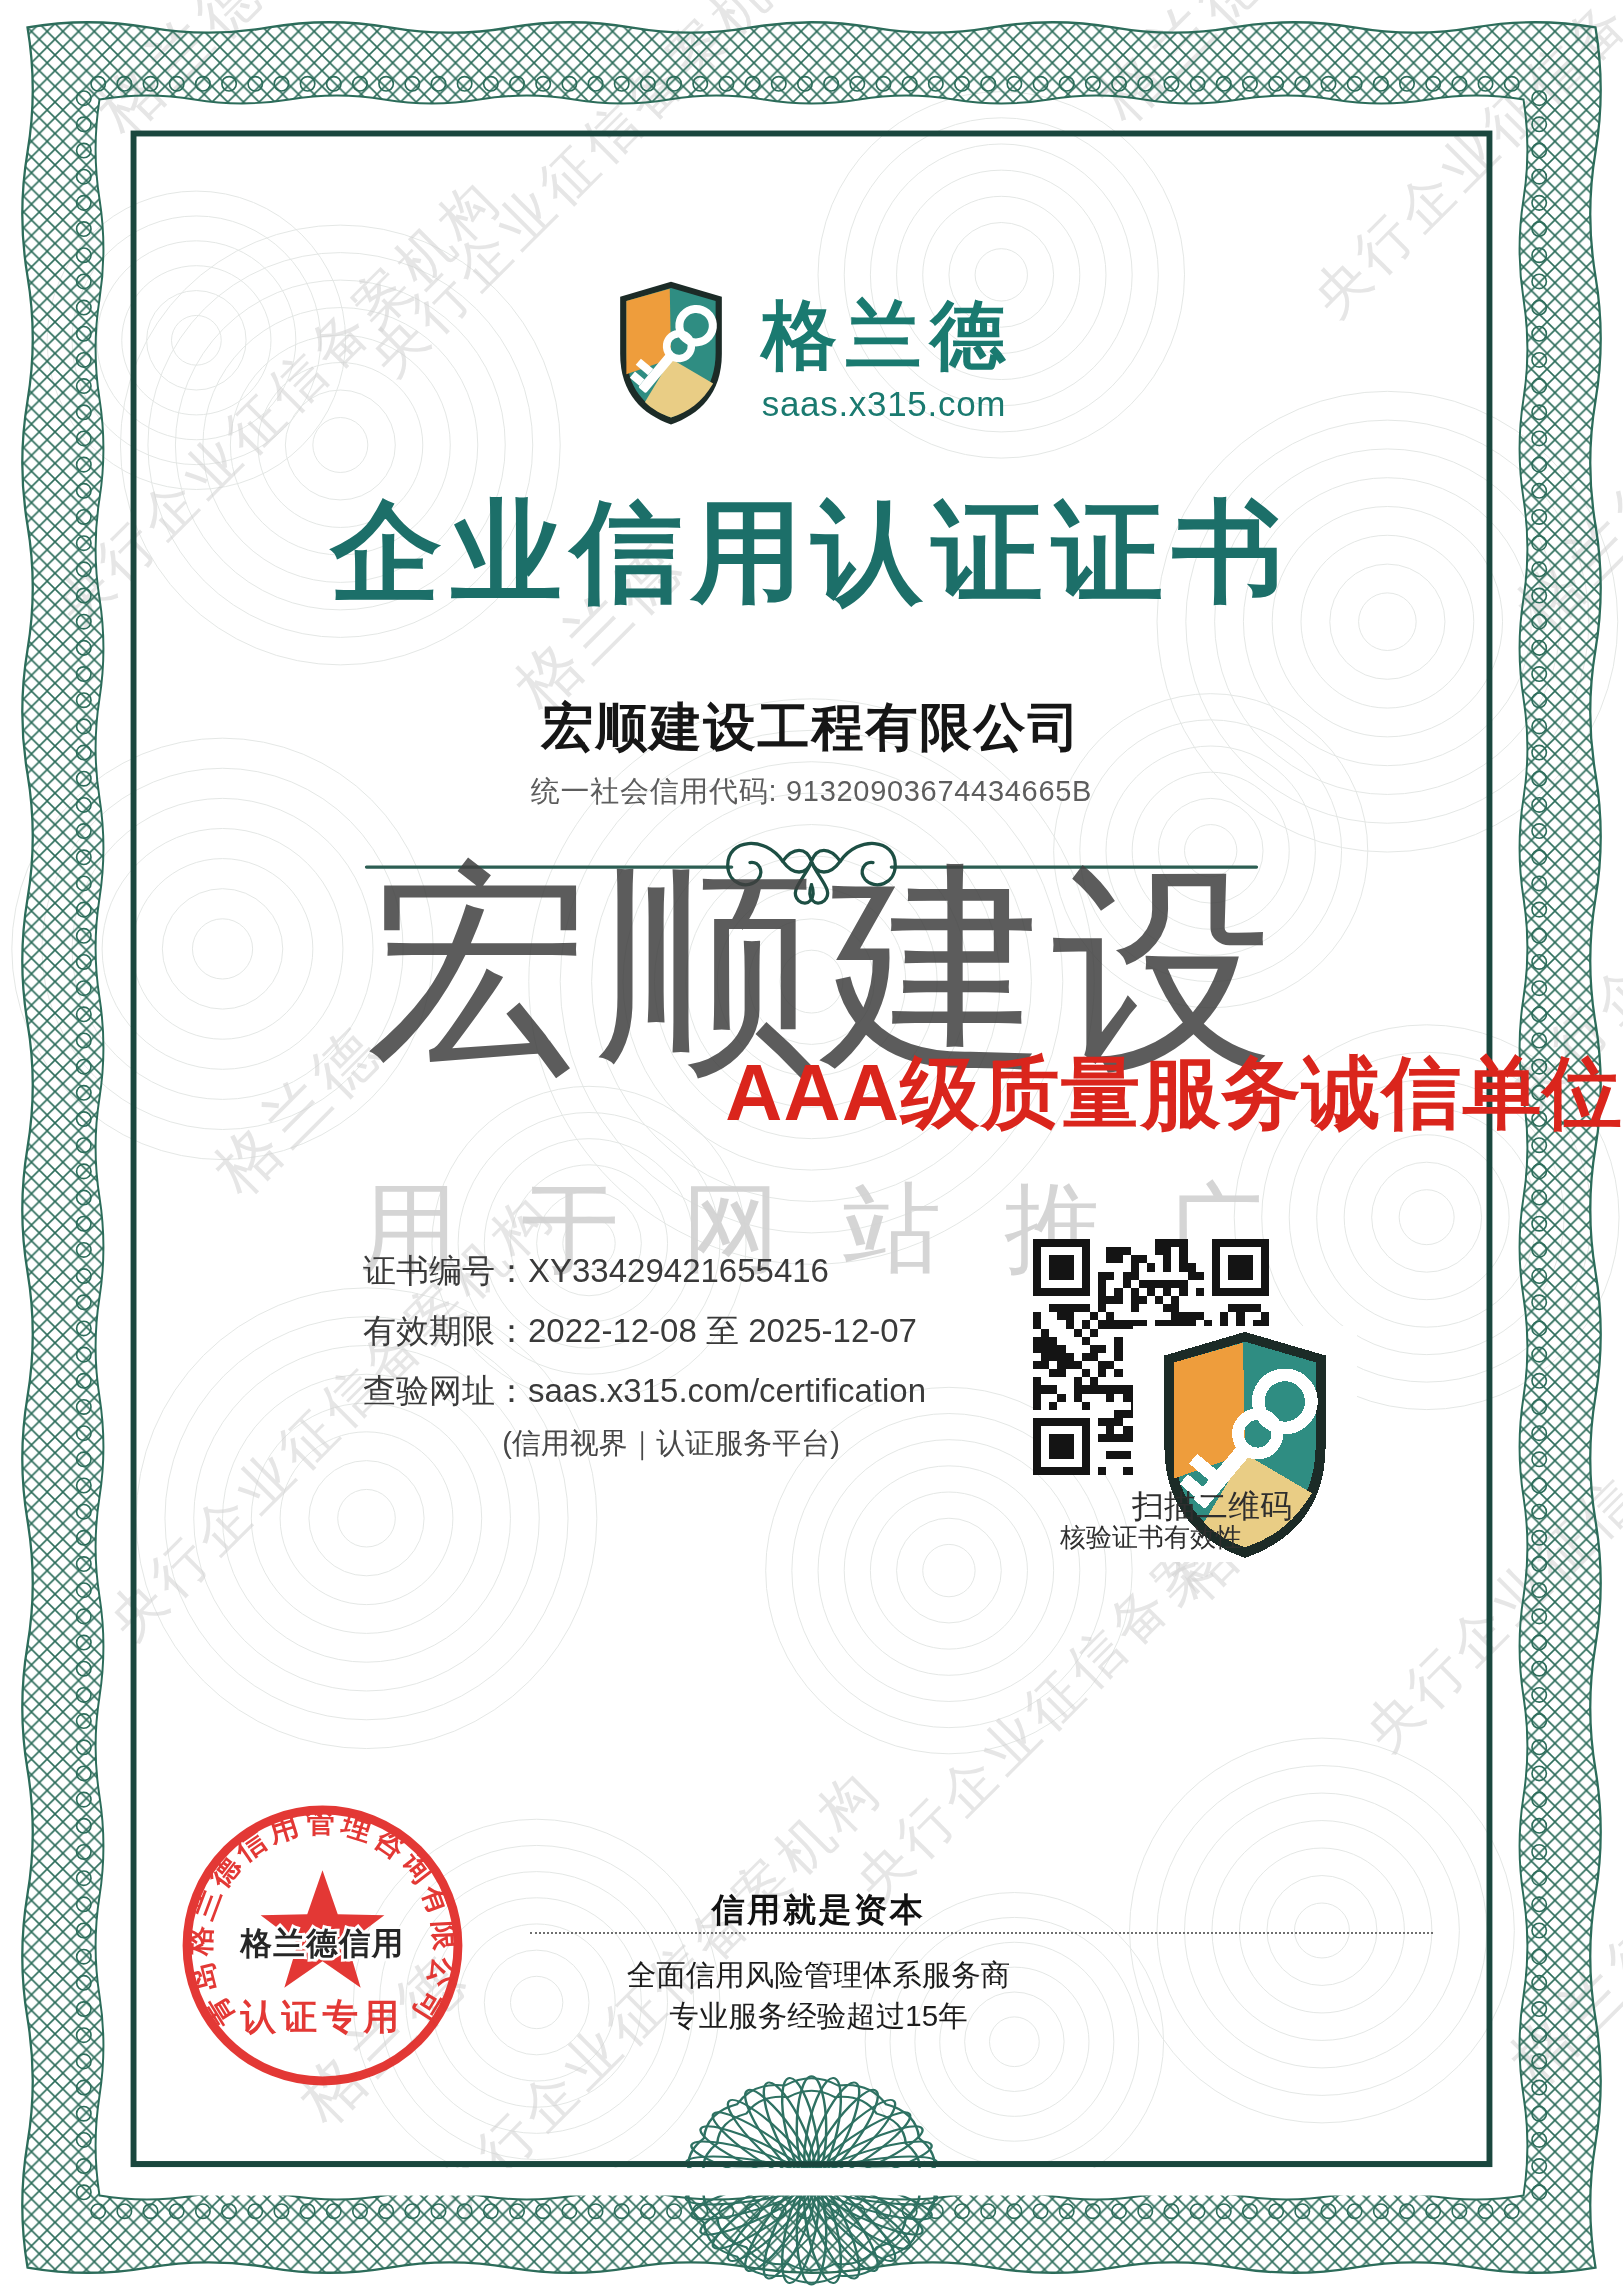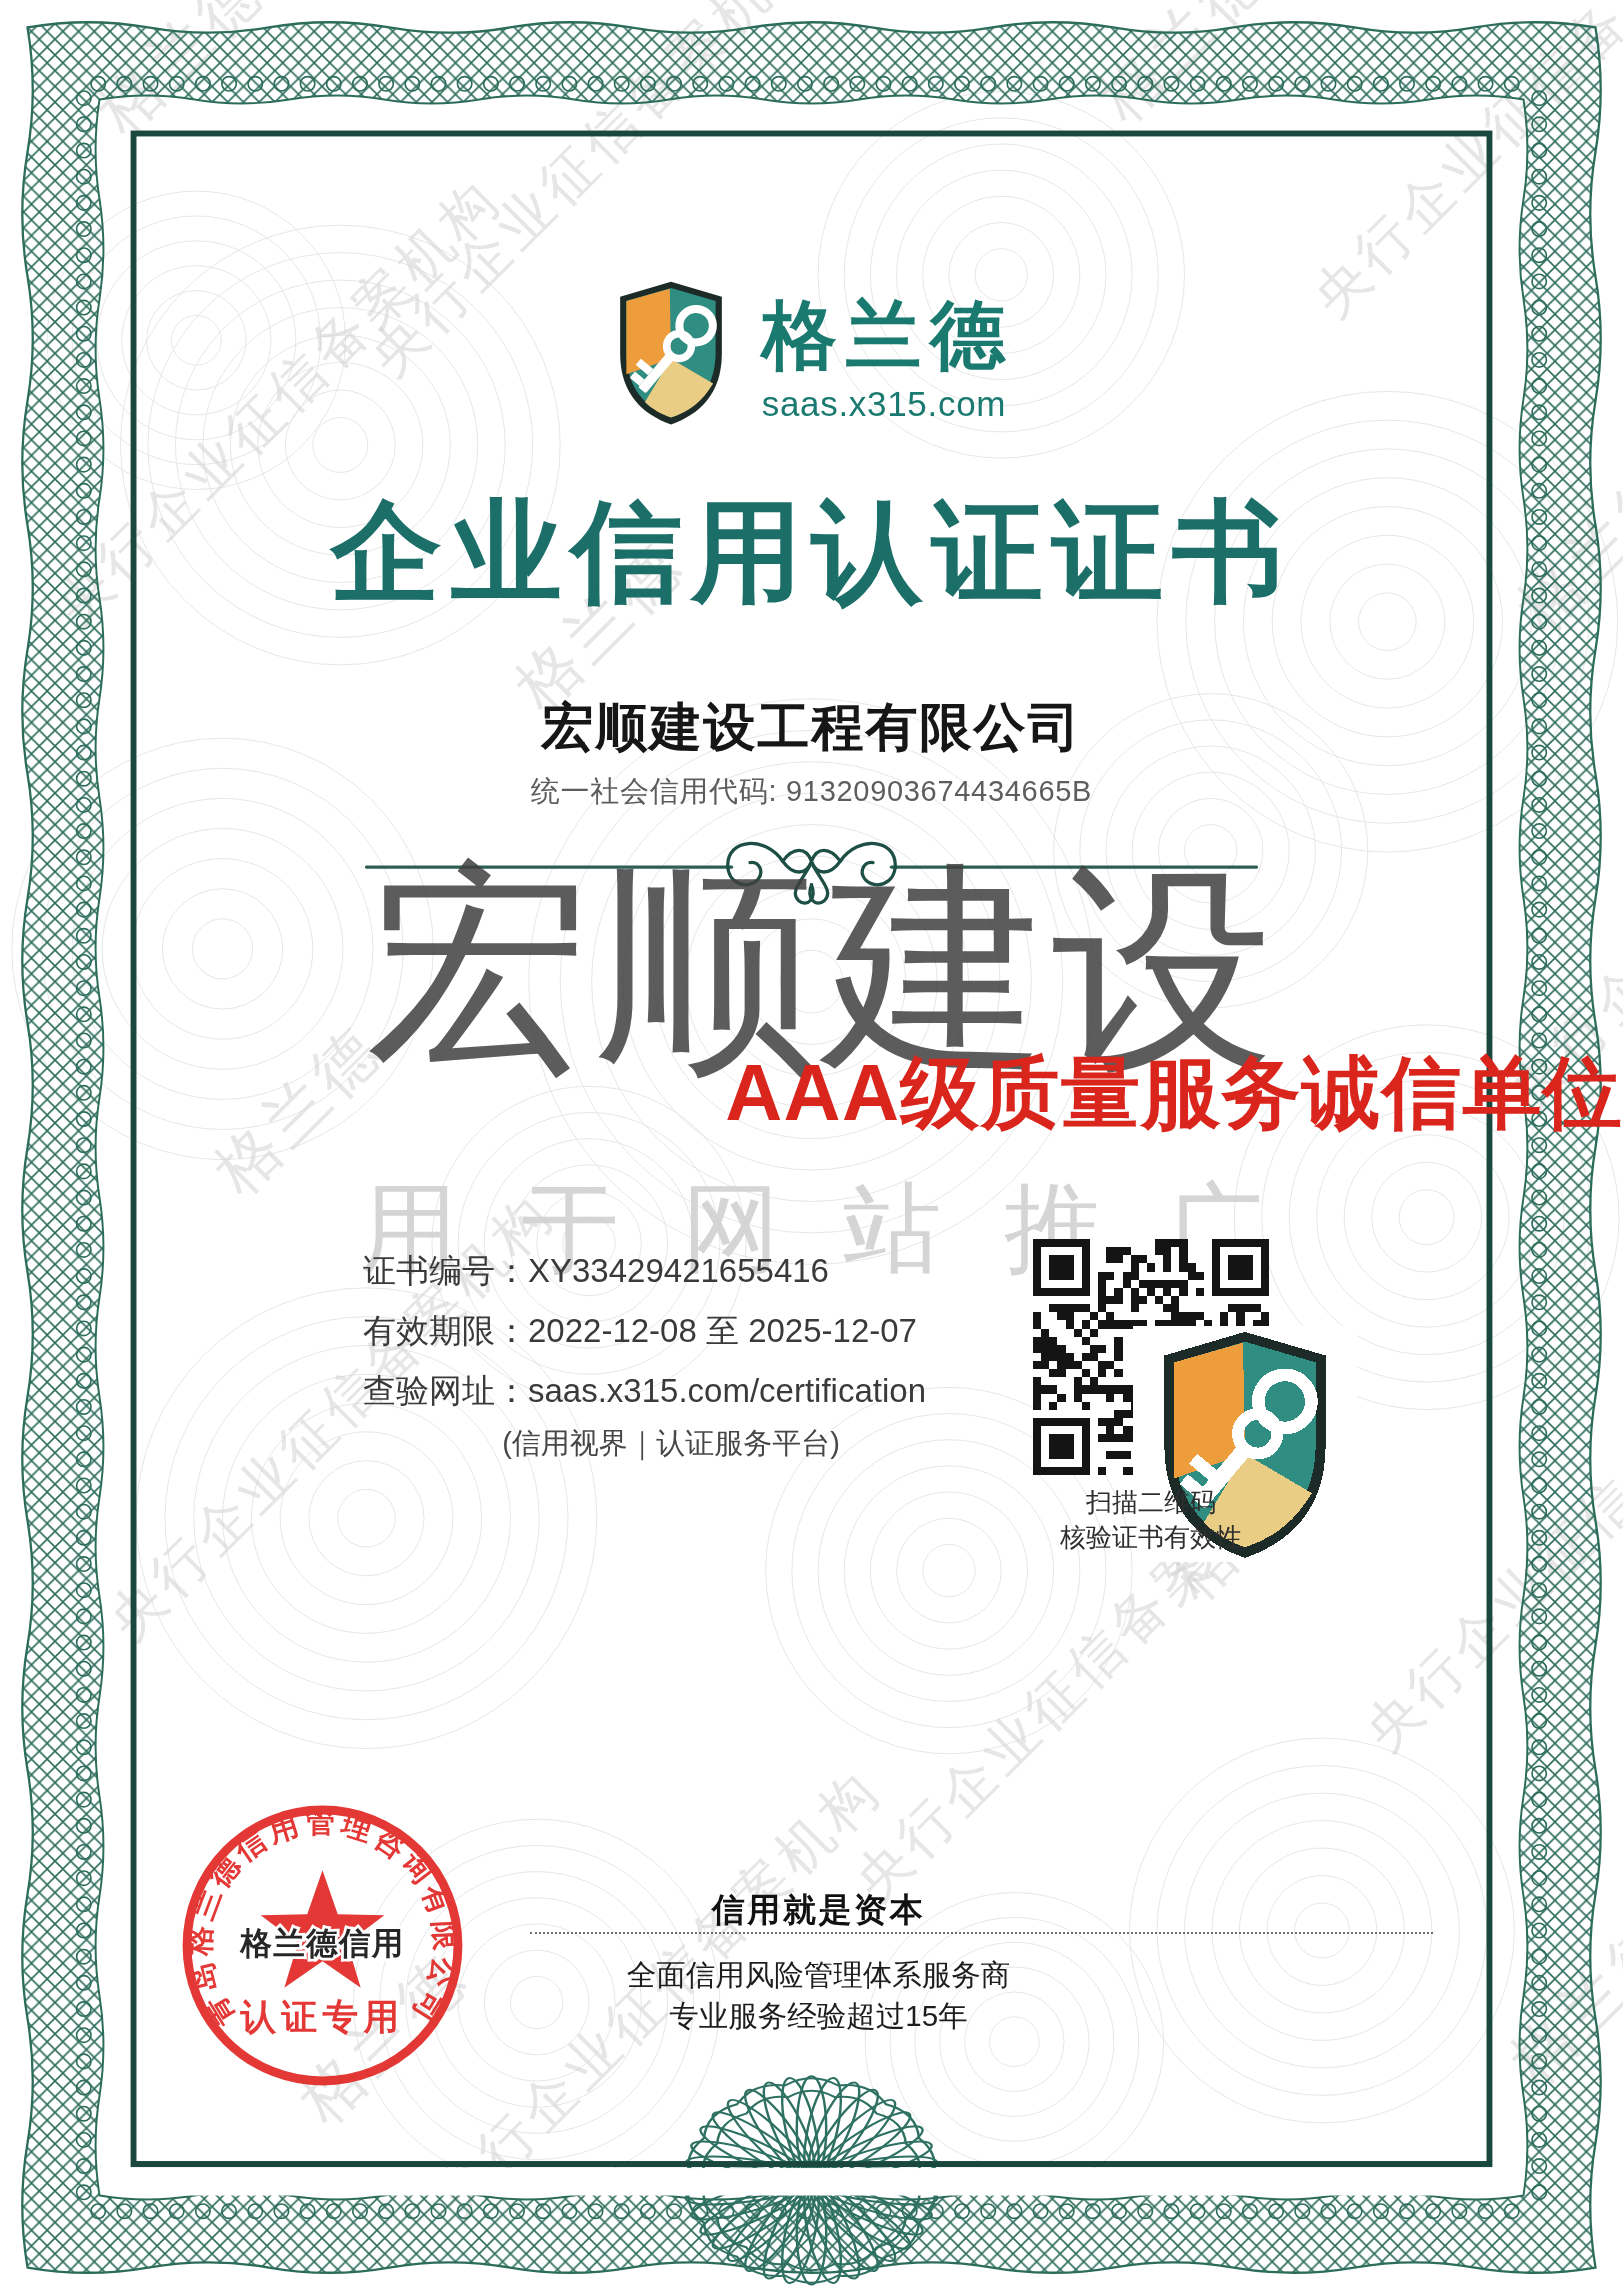--- a/index.html
+++ b/index.html
@@ -47,21 +47,21 @@
   .detail-line{position:absolute;left:363px;color:#3a3a3a;font-size:33px;z-index:5;white-space:nowrap;}
   .detail-1{top:1249px;}
   .detail-2{top:1309px;}
   .detail-3{top:1369px;}
   .platform-note{position:absolute;left:393px;top:1424px;width:556px;text-align:center;color:#474747;
     font-size:29px;z-index:5;}
   
   .qr-wrap{position:absolute;left:1033px;top:1239px;width:236px;height:236px;background:#fff;z-index:5;}
   .qr-wrap svg{display:block;width:236px;height:236px;shape-rendering:crispEdges;}
   .qr-logo{position:absolute;left:94px;top:87px;width:48px;height:60px;}
-  .qr-cap1{position:absolute;left:1033px;top:1485px;width:236px;text-align:center;font-size:26px;color:#2e2e2e;z-index:5;}
+  .qr-cap1{position:absolute;left:1056px;top:1485px;width:236px;text-align:right;font-size:32px;color:#2e2e2e;z-index:5;}
   .qr-cap2{position:absolute;left:1033px;top:1520px;width:236px;text-align:center;font-size:26px;color:#2e2e2e;z-index:5;}
   
   .seal{position:absolute;left:172px;top:1795px;width:301px;height:301px;z-index:6;opacity:.93;}
   
   .footer-slogan{position:absolute;left:406px;top:1888px;width:825px;text-align:center;color:#111;
     font-size:33px;font-weight:800;letter-spacing:2.6px;z-index:5;}
   .footer-dotted{position:absolute;left:530px;top:1932px;width:903px;border-top:2.6px dotted #6f6f6f;z-index:5;}
   .footer-org{position:absolute;left:406px;top:1954px;width:825px;text-align:center;color:#1d1d1d;
     font-size:29.5px;line-height:41px;font-weight:500;z-index:5;}
   .footer-right{position:absolute;left:1178px;top:1896px;width:281px;text-align:center;z-index:5;}

